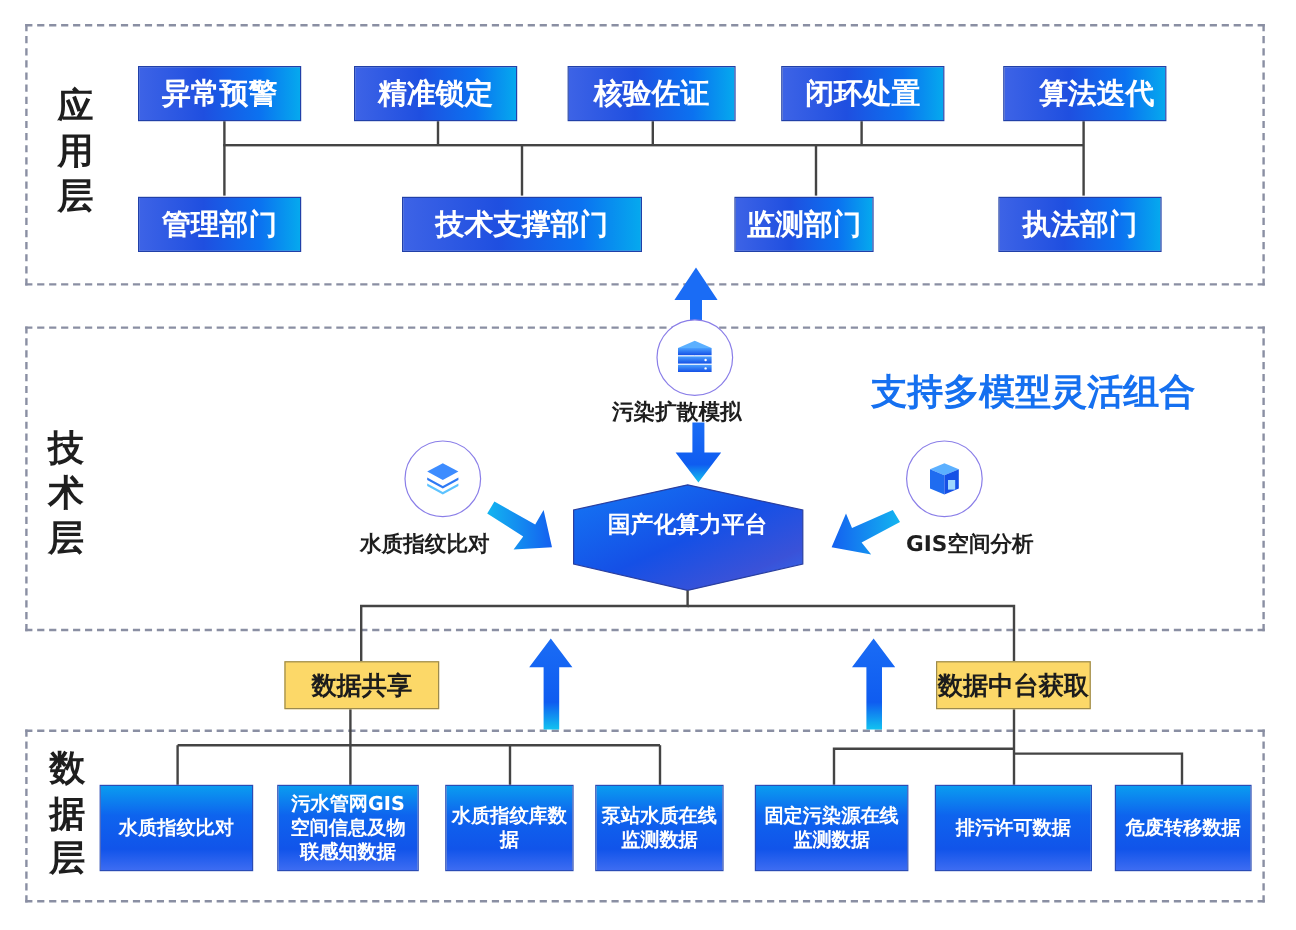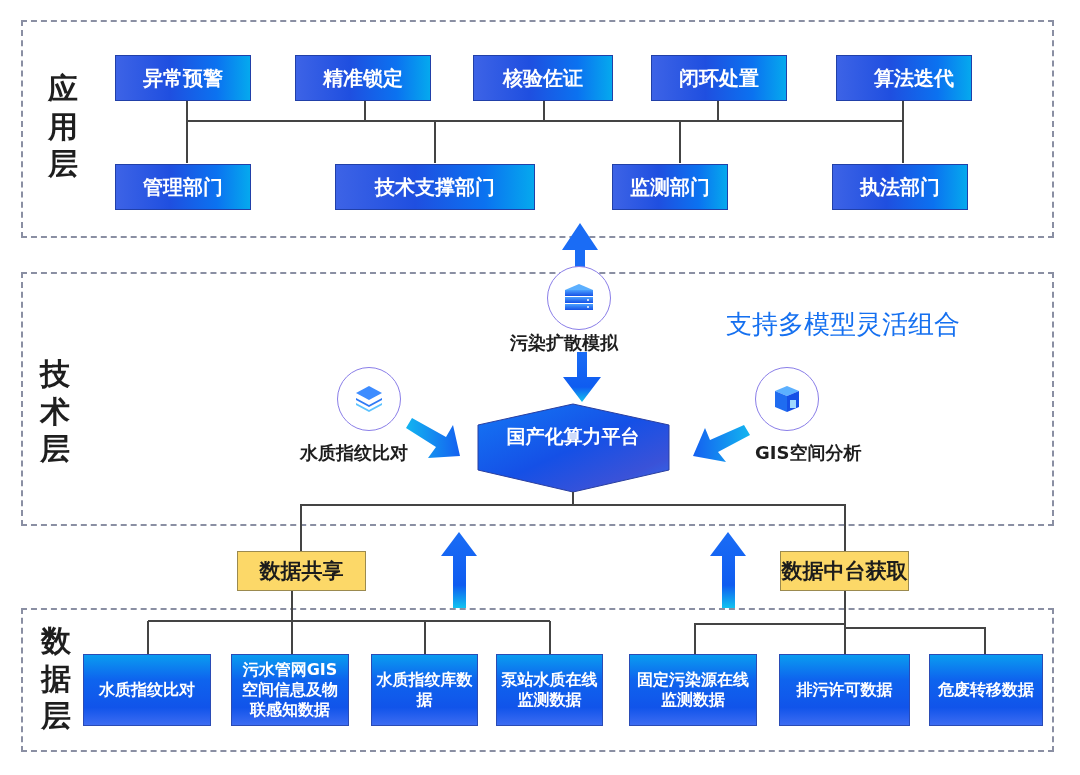--- a/index.html
+++ b/index.html
@@ -2,37 +2,37 @@
 <html><head>
 <meta charset="utf-8">
 <style>
   html, body { margin:0; padding:0; background:#ffffff; }
   body { width:1080px; height:775px; position:relative; overflow:hidden;
          font-family:"DejaVu Sans", "Liberation Sans", sans-serif; }
   .layer { position:absolute; border:2px dashed #8a8fa3; box-sizing:border-box; }
   .layer-label { position:absolute; font-size:30px; font-weight:bold; color:#1e1e1e;
                  width:36px; text-align:center; line-height:1.25; }
   .line { position:absolute; background:#444; }
-  .app-box { position:absolute; height:46px; color:#fff; font-weight:bold; font-size:20px;
+  .app-box { position:absolute; height:46px; color:#fff; font-weight:bold; font-size:24px;
              display:flex; align-items:center; justify-content:center;
              background:linear-gradient(90deg,#3d63e6 0%,#1f4fe0 40%,#0b72f0 75%,#05a9ee 100%);
              border:1px solid #2140a8; box-sizing:border-box; }
   .data-box { position:absolute; height:72px; color:#fff; font-weight:bold; font-size:16px;
               display:flex; align-items:center; justify-content:center; text-align:center;
               line-height:1.25; padding:0 4px; box-sizing:border-box;
               background:linear-gradient(180deg,#0a9cf0 0%,#0e64ee 35%,#1154ea 75%,#3d6cf2 100%);
               border:1px solid #2a4bb5; }
   .yellow-box { position:absolute; height:40px; background:#fcd868; border:1px solid #9b8a4f;
                 box-sizing:border-box; display:flex; align-items:center; justify-content:center;
                 font-weight:bold; font-size:21px; color:#1c1c1c; }
   .model-circle { position:absolute; width:64px; height:64px; border-radius:50%;
                   border:1.5px solid #8a7ee8; background:#fff; box-sizing:border-box;
                   display:flex; align-items:center; justify-content:center; }
   .model-label { position:absolute; font-weight:bold; font-size:18px; color:#1e1e1e; white-space:nowrap; }
-  .slogan { position:absolute; font-weight:normal; font-size:26px; color:#1570f0; white-space:nowrap; }
+  .slogan { position:absolute; font-weight:bold; font-size:30px; color:#1570f0; white-space:nowrap; }
   .platform-text { position:absolute; color:#fff; font-weight:bold; font-size:19px;
                    left:478px; top:424px; width:190px; text-align:center; }
   svg.overlay { position:absolute; left:0; top:0; }
 </style>
 </head>
 <body>
 
 <div class="layer" style="left:21px;top:20px;width:1033px;height:218px;"></div>
 <div class="layer" style="left:21px;top:272px;width:1033px;height:254px;"></div>
 <div class="layer" style="left:21px;top:608px;width:1033px;height:144px;"></div>

